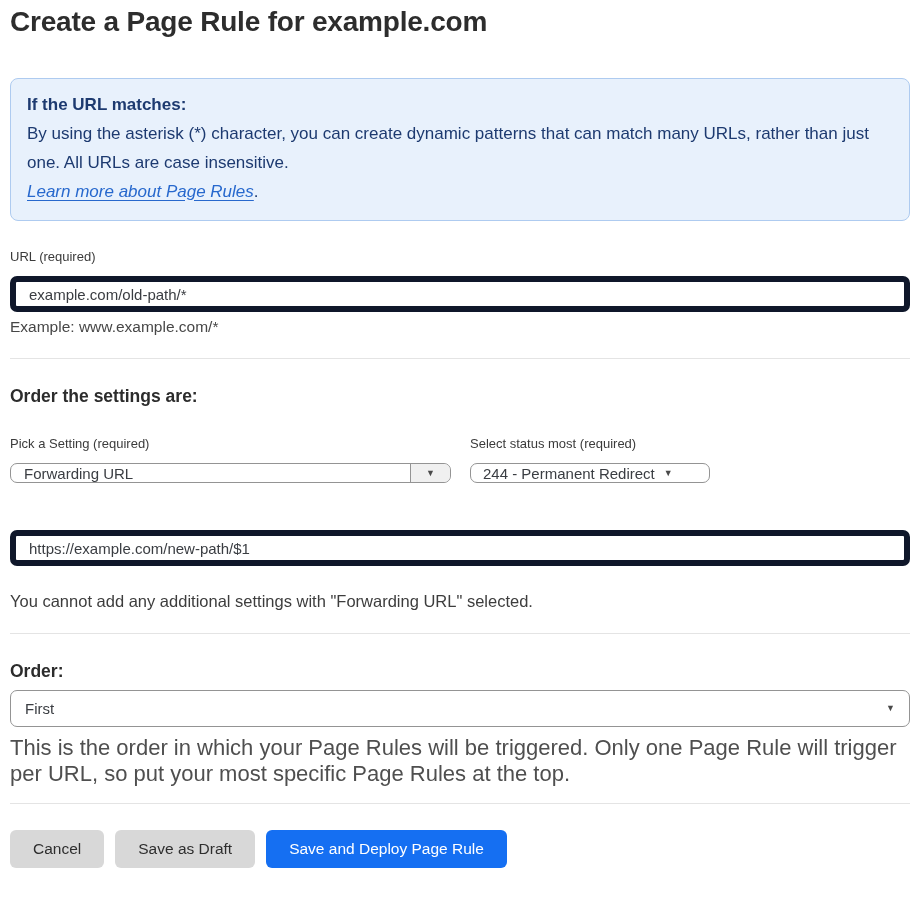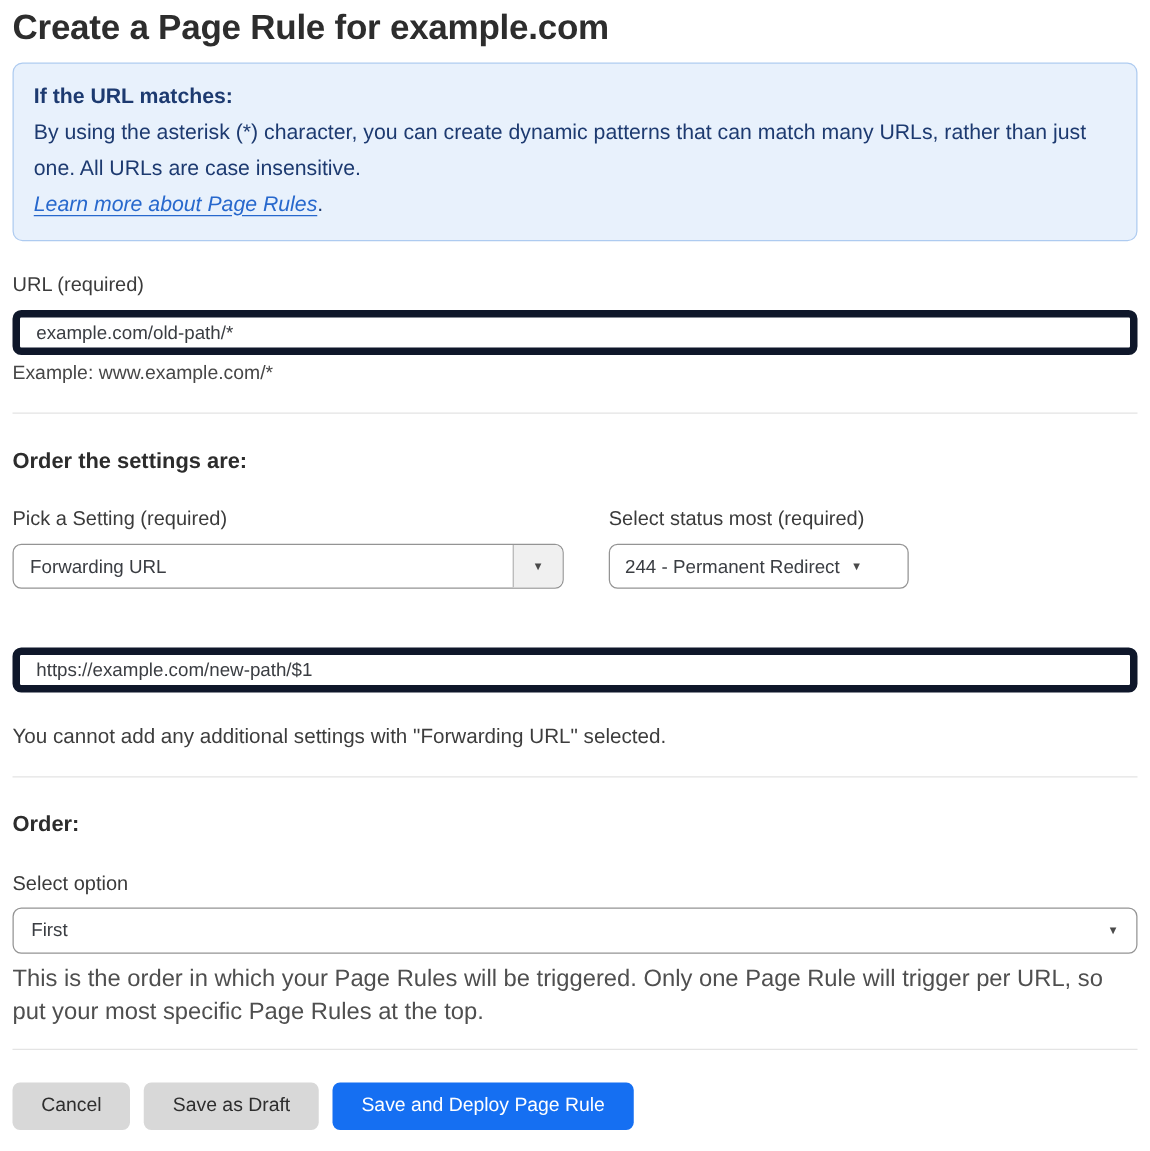--- a/index.html
+++ b/index.html
@@ -15,40 +15,40 @@
   }
   h1.page-title {
     margin: 8px 0 0;
     font-size: 28px;
     line-height: 28px;
     font-weight: 700;
     color: #2d2d2d;
     letter-spacing: -0.2px;
   }
   .callout {
-    margin-top: 14px;
+    margin-top: 42px;
     background: #e8f1fc;
     border: 1px solid #aecbf0;
     border-radius: 8px;
     padding: 11px 16px 14px;
     color: #1d3a70;
     font-size: 17px;
     line-height: 29px;
   }
   .callout p { margin: 0; }
   .callout-heading { font-weight: 700; }
   .callout a {
     color: #2768cd;
     text-decoration: underline;
     text-underline-offset: 3px;
     font-style: italic;
   }
   .field-label {
     display: block;
-    font-size: 16px;
+    font-size: 13px;
     line-height: 18px;
     color: #3b3b3b;
   }
   .text-input {
     display: block;
     margin-top: 10px;
     width: 100%;
     height: 36px;
     box-sizing: border-box;
     border: 6px solid #0f172a;
@@ -70,26 +70,26 @@
     border-top: 1px solid #e4e4e4;
     margin: 22px 0 0;
   }
   h2.section-heading {
     margin: 27px 0 0;
     font-size: 17.5px;
     line-height: 20px;
     font-weight: 700;
     color: #2c2c2c;
   }
-  .two-col { display: flex; gap: 36px; margin-top: 29px; }
+  .two-col { display: flex; gap: 19px; margin-top: 29px; }
   .setting-col { width: 441px; }
   .status-col { width: 240px; }
   .select {
     margin-top: 10px;
-    height: 36px;
+    height: 20px;
     box-sizing: border-box;
     border: 1px solid #949494;
     border-radius: 7px;
     display: flex;
     align-items: center;
     background: #fff;
     font-size: 15px;
     color: #3a3d42;
     cursor: pointer;
   }
@@ -110,21 +110,21 @@
   .destination-section { margin-top: 47px; }
   .note {
     margin: 26px 0 0;
     font-size: 16.5px;
     color: #3d3d3d;
   }
   .order-heading { margin-top: 22px; font-size: 18px; }
   .order-label { margin-top: 30px; }
   .order-helper {
     margin: 8px 0 0;
-    font-size: 19px;
+    font-size: 22px;
     line-height: 26px;
     color: #4f4f4f;
   }
   hr.divider-bottom { margin-top: 16px; }
   .actions { display: flex; gap: 11px; margin-top: 26px; }
   .btn {
     height: 38px;
     border: none;
     border-radius: 6px;
     font-size: 15.5px;
@@ -181,21 +181,20 @@
   <div class="destination-section">
     <input type="text" class="text-input" value="https://example.com/new-path/$1" style="">
   </div>
 
   <p class="note">You cannot add any additional settings with "Forwarding URL" selected.</p>
 
   <hr class="divider">
 
   <h2 class="section-heading order-heading">Order:</h2>
 
-  <label class="field-label order-label">Select option</label>
   <div class="select full-select">
     <span class="select-value">First</span>
     <span class="arrow">▼</span>
   </div>
   <p class="order-helper">This is the order in which your Page Rules will be triggered. Only one Page Rule will trigger per URL, so put your most specific Page Rules at the top.</p>
 
   <hr class="divider divider-bottom">
 
   <div class="actions">
     <button class="btn btn-gray">Cancel</button>

